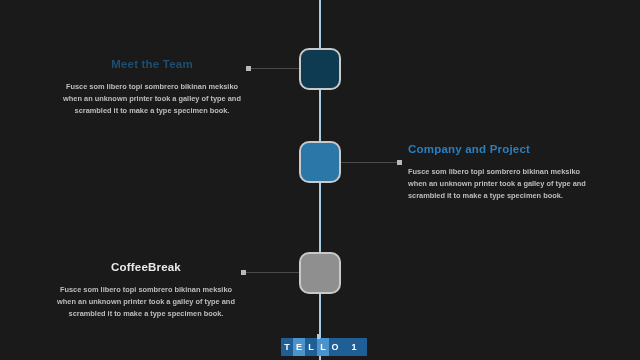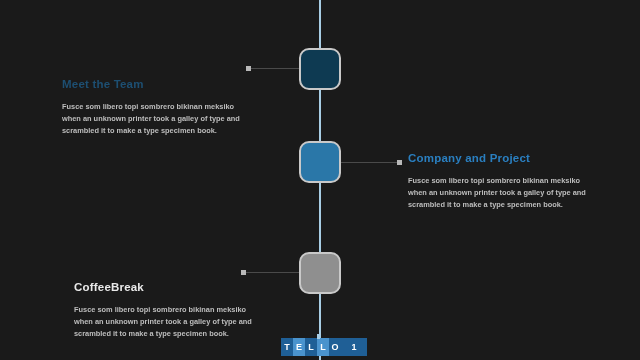--- a/index.html
+++ b/index.html
@@ -67,26 +67,26 @@
   .conn-2 { left: 340px; top: 162px; width: 62px; }
   .conn-2 .dot { right: 0; }
   .conn-3 { left: 241px; top: 272px; width: 60px; }
   .conn-3 .dot { left: 0; }
 
   
   .block {
     position: absolute;
     width: 180px;
   }
-  .block-left  { text-align: left; margin-top: 20px; }
+  .block-left  { text-align: center; }
   .block-right { text-align: left; }
 
   .block-1 { left: 62px;  top: 58px; }
-  .block-2 { left: 408px; top: 152px; }
-  .block-3 { left: 74px;  top: 261px; }
+  .block-2 { left: 408px; top: 143px; }
+  .block-3 { left: 56px;  top: 261px; }
 
   .block-title {
     font-size: 11.5px;
     font-weight: bold;
     letter-spacing: 0.2px;
     margin: 0 0 9px 0;
     line-height: 1.2;
   }
   .title-1 { color: #1d4f72; }
   .title-2 { color: #2a7fc0; }

